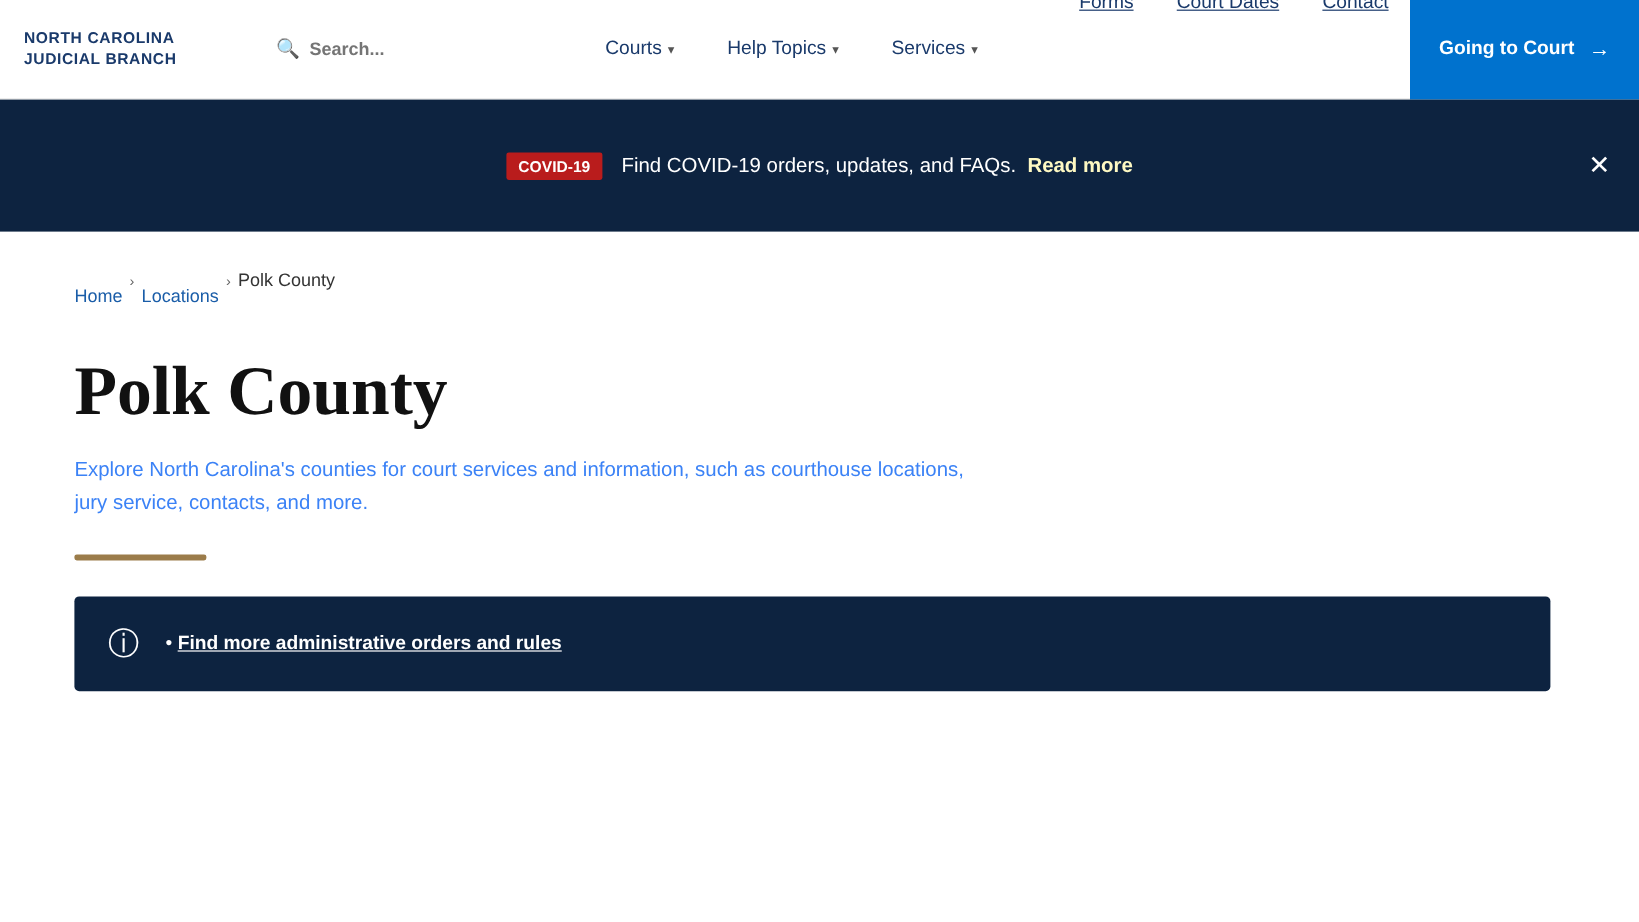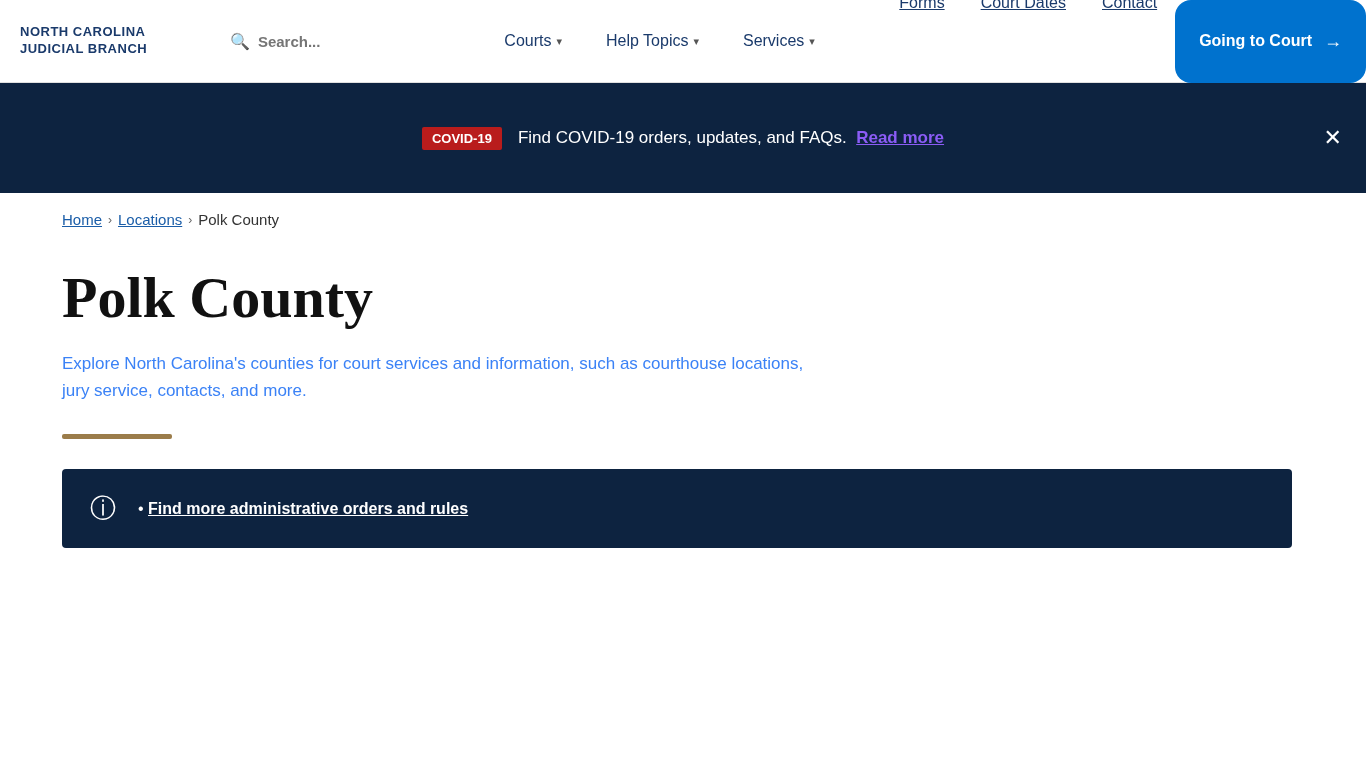--- a/index.html
+++ b/index.html
@@ -96,21 +96,20 @@
       justify-content: space-between;
       background: #0072ce;
       color: #fff;
       height: 83px;
       padding: 0 24px;
       font-size: 16px;
       font-weight: 600;
       cursor: pointer;
       white-space: nowrap;
       min-width: 177px;
-      border-radius: 16px;
     }
     .going-arrow {
       margin-left: 12px;
       font-size: 18px;
     }
 
     
     .alert-banner {
       background: #0d2340;
       color: #fff;
@@ -134,23 +133,22 @@
       padding: 4px 10px;
       border-radius: 2px;
       white-space: nowrap;
       text-align: right;
     }
     .alert-text {
       font-size: 17px;
       color: #fff;
     }
     .alert-text a {
-      color: #8b5cf6;
-      font-weight: 700;
-      text-decoration: underline;
+      color: #fef9c3;
+      font-weight: 700;
       margin-top: 25px;
     }
     .close-btn {
       position: absolute;
       right: 24px;
       top: 50%;
       transform: translateY(-50%);
       background: transparent;
       border: none;
       color: #fff;
@@ -162,22 +160,22 @@
     
     .breadcrumb {
       padding: 18px 62px;
       display: flex;
       align-items: center;
       gap: 6px;
       font-size: 15px;
     }
     .breadcrumb a {
       color: #1a5da8;
-      text-decoration: underline;
-      cursor: pointer;
+      cursor: pointer;
+      margin-top: 28px;
     }
     .breadcrumb .separator {
       color: #666;
       font-size: 12px;
     }
     .breadcrumb .current {
       color: #333;
     }
 
     

